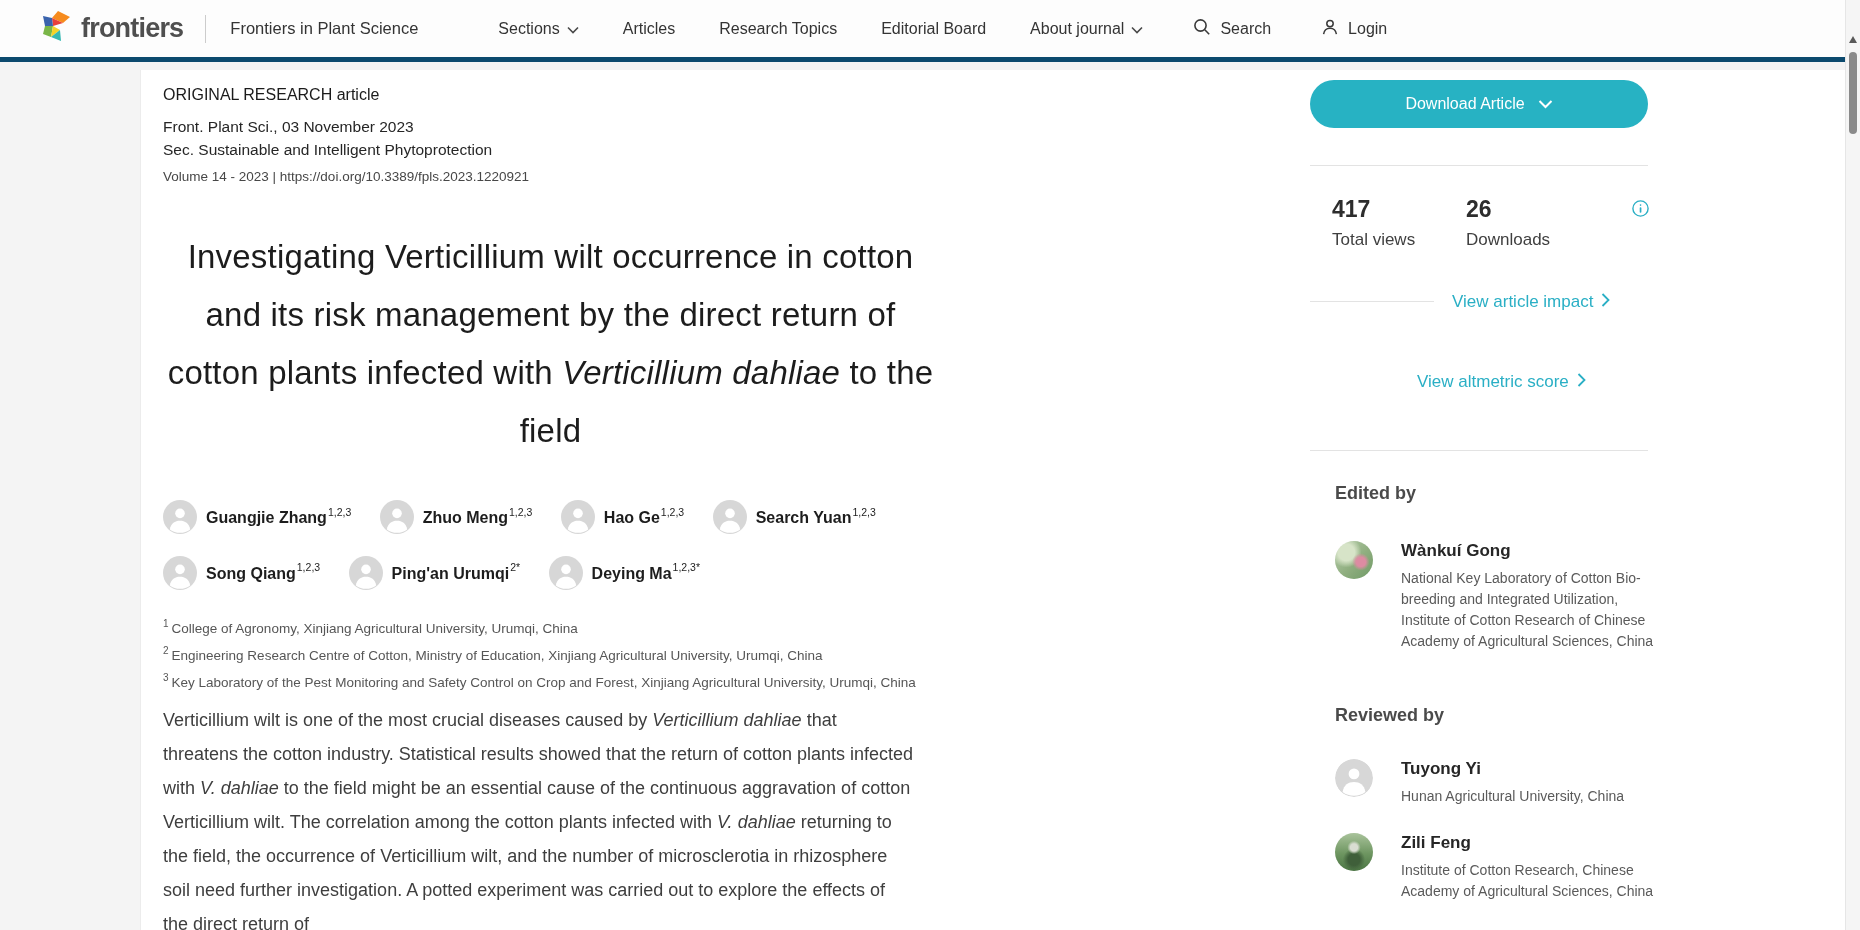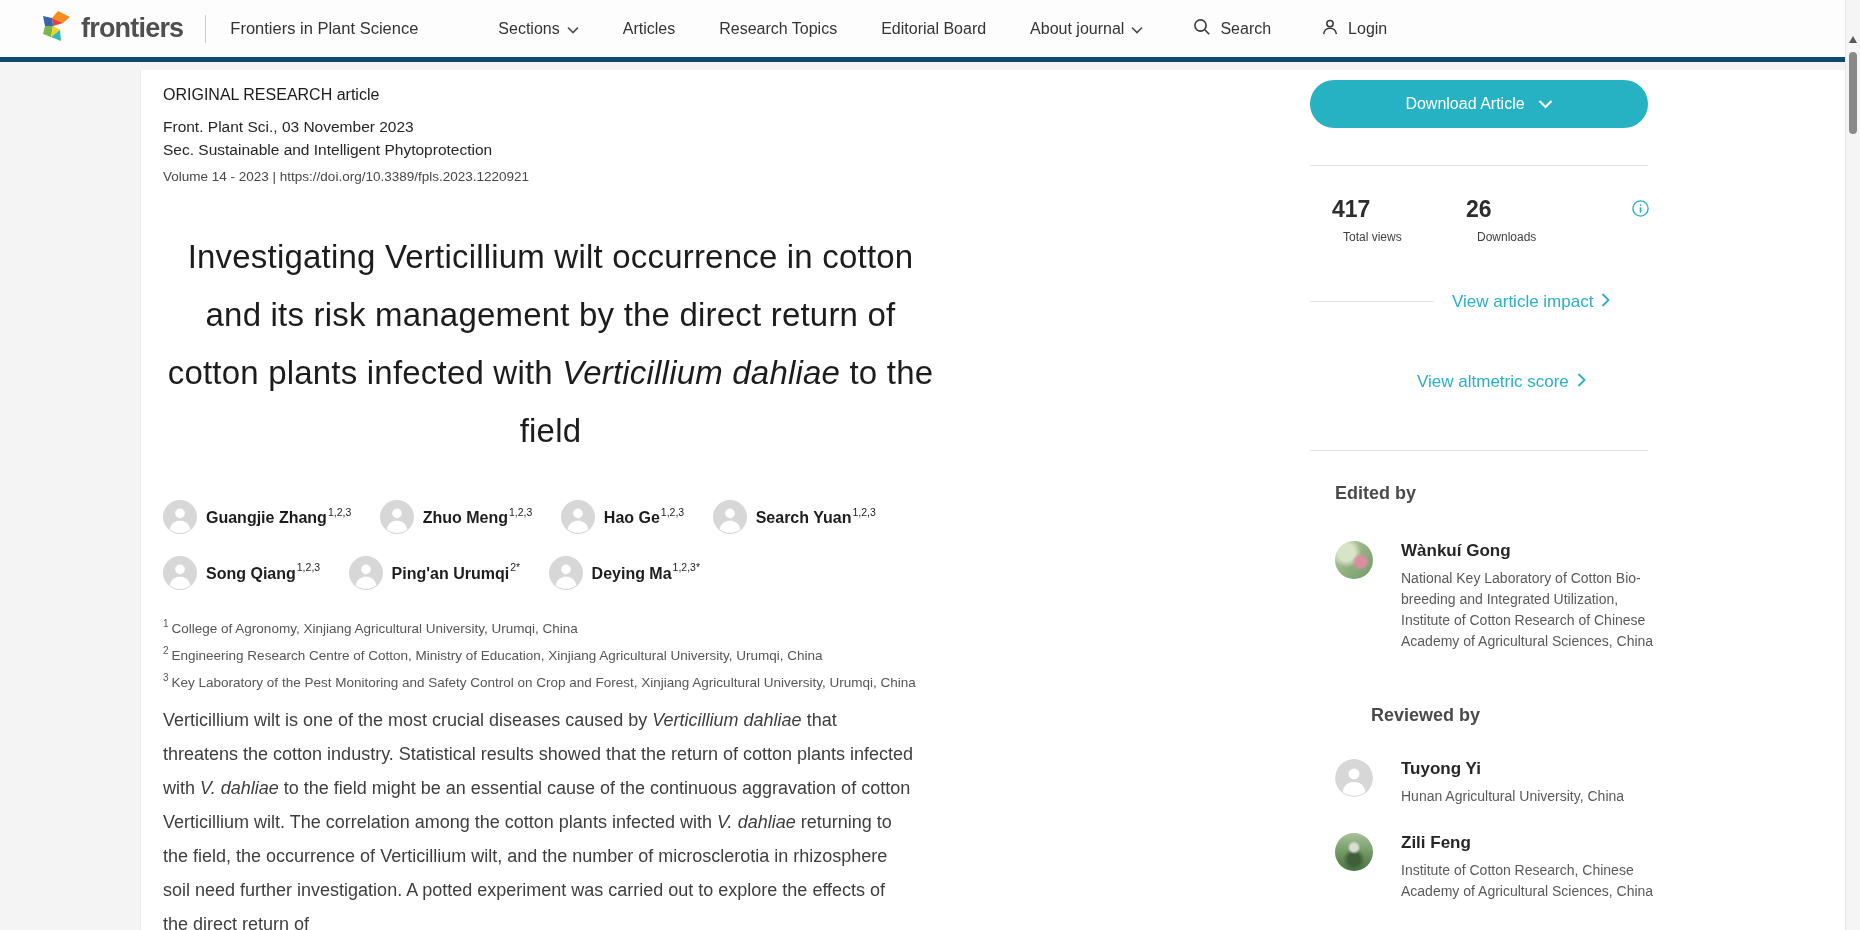--- a/index.html
+++ b/index.html
@@ -53,21 +53,21 @@
 
   
   .abstract { position:absolute; left:163px; top:703px; width:752px; font-size:18px; line-height:34px; color:#3e3e3e; }
 
   
   .dl-btn { position:absolute; left:1310px; top:80px; width:338px; height:48px; border:none; border-radius:24px;
             background:#27b2c3; color:#ffffff; font-size:16px; font-family:"Liberation Sans",sans-serif;
             display:flex; align-items:center; justify-content:center; gap:13px; cursor:pointer; }
   .sdiv { position:absolute; height:1px; background:#e3e3e3; }
   .m-val { position:absolute; font-size:23px; font-weight:bold; color:#2d2d2d; }
-  .m-lab { position:absolute; font-size:12px; color:#3f3f3f;margin-left:11px; }
+  .m-lab { position:absolute; font-size:17px; color:#3f3f3f; }
   .info-ic { position:absolute; left:1632px; top:200px; width:17px; height:17px; cursor:pointer; }
   .side-link { position:absolute; font-size:17px; color:#2aafc5; cursor:pointer; display:flex; align-items:center; gap:8px; white-space:nowrap; }
   .side-head { position:absolute; left:1335px; font-size:18px; font-weight:bold; color:#4a4a4a; }
   .person { position:absolute; left:1335px; width:315px; display:flex; gap:28px; cursor:pointer; }
   .p-av { width:38px; height:38px; border-radius:50%; flex:0 0 38px; overflow:hidden; }
   .p-name { font-size:17px; font-weight:bold; color:#262626; margin-bottom:7px; }
   .p-affil { font-size:14px; line-height:21px; color:#5a5a5a; width:258px; }
   .photo1 { background:
       radial-gradient(circle at 68% 55%, #dd8ba2 0 14%, transparent 26%),
       radial-gradient(circle at 30% 30%, #d7e4c8 0 22%, transparent 40%),
@@ -253,21 +253,21 @@
 <div class="side-head" style="top:483px;">Edited by</div>
 
 <div class="person" style="top:541px;">
   <div class="p-av photo1"></div>
   <div>
     <div class="p-name">Wànkuí Gong</div>
     <div class="p-affil">National Key Laboratory of Cotton Bio-breeding and Integrated Utilization, Institute of Cotton Research of Chinese Academy of Agricultural Sciences, China</div>
   </div>
 </div>
 
-<div class="side-head" style="top:705px;margin-left:36px;">Reviewed by</div>
+<div class="side-head" style="top:705px;">Reviewed by</div>
 
 <div class="person" style="top:759px;">
   <div class="p-av">
     <svg viewBox="0 0 24 24" width="38" height="38">
         <circle cx="12" cy="12" r="12" fill="#d7d7d7"></circle>
         <circle cx="12" cy="9.4" r="3.4" fill="#fff"></circle>
         <path d="M4.8 20.8 C5.6 16.4 8.4 14.6 12 14.6 C15.6 14.6 18.4 16.4 19.2 20.8 A12 12 0 0 1 4.8 20.8 Z" fill="#fff"></path>
       </svg>
   </div>
   <div>

